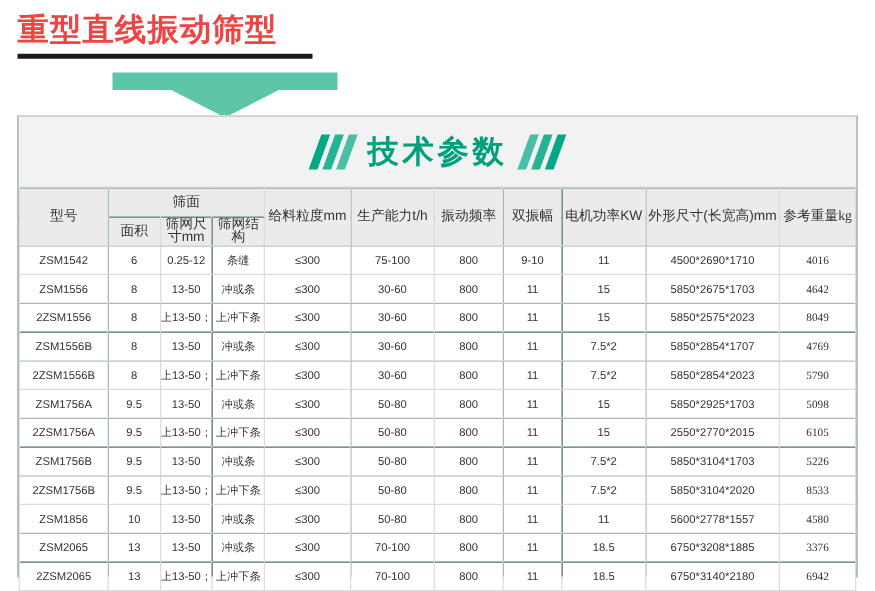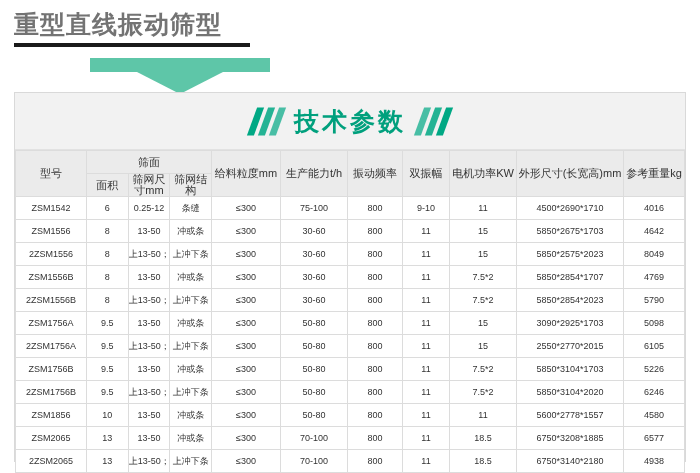--- a/index.html
+++ b/index.html
@@ -20,21 +20,21 @@
     height: 473px;
   }
   .title-block {
     position: absolute;
     top: 8px;
     left: 14px;
   }
   .main-title {
     font-size: 25px;
     font-weight: bold;
-    color: #737373;
+    color: #ef4444;
     letter-spacing: 1px;
     line-height: 32px;
   }
   .title-underline {
     width: 236px;
     height: 4px;
     background: #1a1a1a;
     margin-top: 3px;
   }
   .arrow-band {
@@ -139,21 +139,21 @@
   .col-model { width: 70px; }
   .col-area { width: 34px; }
   .col-size { width: 74px; margin-left: 40px; }
   .col-struct { width: 64px; }
   .col-feed { width: 68px; }
   .col-cap { width: 66px; }
   .col-freq { width: 54px; }
   .col-amp { width: 46px; }
   .col-power { width: 66px; }
   .col-dim { width: 106px; }
-  .col-weight { width: 60px; }
+  .col-weight { width: 60px; font-family: Liberation Serif, serif; }
 </style>
 </head>
 <body>
 
 <div class="page">
 
   <div class="title-block">
     <div class="main-title">重型直线振动筛型</div>
     <div class="title-underline"></div>
   </div>
@@ -269,21 +269,21 @@
           <tr>
             <td class="col-model">ZSM1756A</td>
             <td class="col-area">9.5</td>
             <td class="col-size">13-50</td>
             <td class="col-struct">冲或条</td>
             <td class="col-feed">≤300</td>
             <td class="col-cap">50-80</td>
             <td class="col-freq">800</td>
             <td class="col-amp">11</td>
             <td class="col-power">15</td>
-            <td class="col-dim">3090*2925*1703</td>
+            <td class="col-dim">5850*2925*1703</td>
             <td class="col-weight">5098</td>
           </tr>
           <tr>
             <td class="col-model">2ZSM1756A</td>
             <td class="col-area">9.5</td>
             <td class="col-size">上13-50；下0.25-13</td>
             <td class="col-struct">上冲下条</td>
             <td class="col-feed">≤300</td>
             <td class="col-cap">50-80</td>
             <td class="col-freq">800</td>
@@ -309,21 +309,21 @@
             <td class="col-model">2ZSM1756B</td>
             <td class="col-area">9.5</td>
             <td class="col-size">上13-50；下0.25-13</td>
             <td class="col-struct">上冲下条</td>
             <td class="col-feed">≤300</td>
             <td class="col-cap">50-80</td>
             <td class="col-freq">800</td>
             <td class="col-amp">11</td>
             <td class="col-power">7.5*2</td>
             <td class="col-dim">5850*3104*2020</td>
-            <td class="col-weight">6246</td>
+            <td class="col-weight">8533</td>
           </tr>
           <tr>
             <td class="col-model">ZSM1856</td>
             <td class="col-area">10</td>
             <td class="col-size">13-50</td>
             <td class="col-struct">冲或条</td>
             <td class="col-feed">≤300</td>
             <td class="col-cap">50-80</td>
             <td class="col-freq">800</td>
             <td class="col-amp">11</td>
@@ -335,34 +335,34 @@
             <td class="col-model">ZSM2065</td>
             <td class="col-area">13</td>
             <td class="col-size">13-50</td>
             <td class="col-struct">冲或条</td>
             <td class="col-feed">≤300</td>
             <td class="col-cap">70-100</td>
             <td class="col-freq">800</td>
             <td class="col-amp">11</td>
             <td class="col-power">18.5</td>
             <td class="col-dim">6750*3208*1885</td>
-            <td class="col-weight">6577</td>
+            <td class="col-weight">3376</td>
           </tr>
           <tr>
             <td class="col-model">2ZSM2065</td>
             <td class="col-area">13</td>
             <td class="col-size">上13-50；下0.25-13</td>
             <td class="col-struct">上冲下条</td>
             <td class="col-feed">≤300</td>
             <td class="col-cap">70-100</td>
             <td class="col-freq">800</td>
             <td class="col-amp">11</td>
             <td class="col-power">18.5</td>
             <td class="col-dim">6750*3140*2180</td>
-            <td class="col-weight">4938</td>
+            <td class="col-weight">6942</td>
           </tr>
           <tr>
             <td class="col-model">ZSM2065B</td>
             <td class="col-area">13</td>
             <td class="col-size">13-50</td>
             <td class="col-struct">冲或条</td>
             <td class="col-feed">≤300</td>
             <td class="col-cap">70-100</td>
             <td class="col-freq">800</td>
             <td class="col-amp">9</td>

